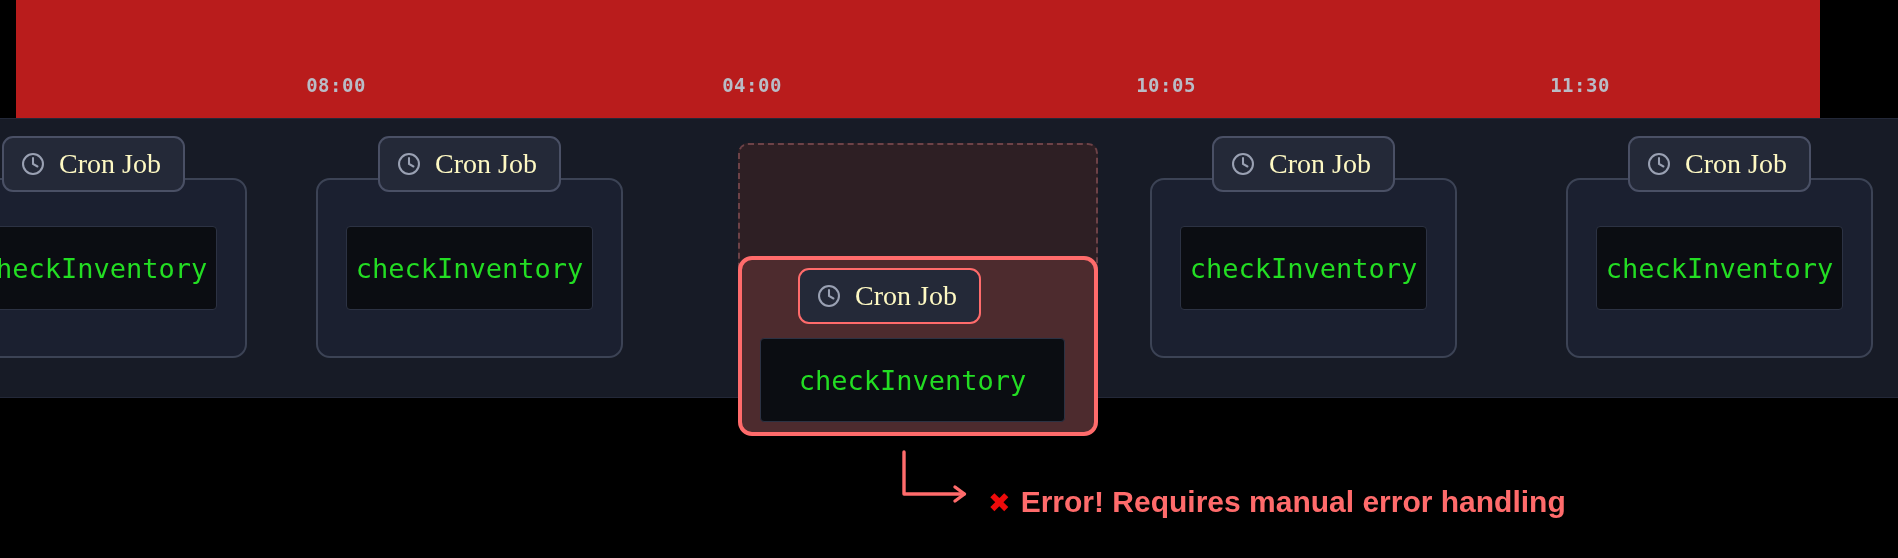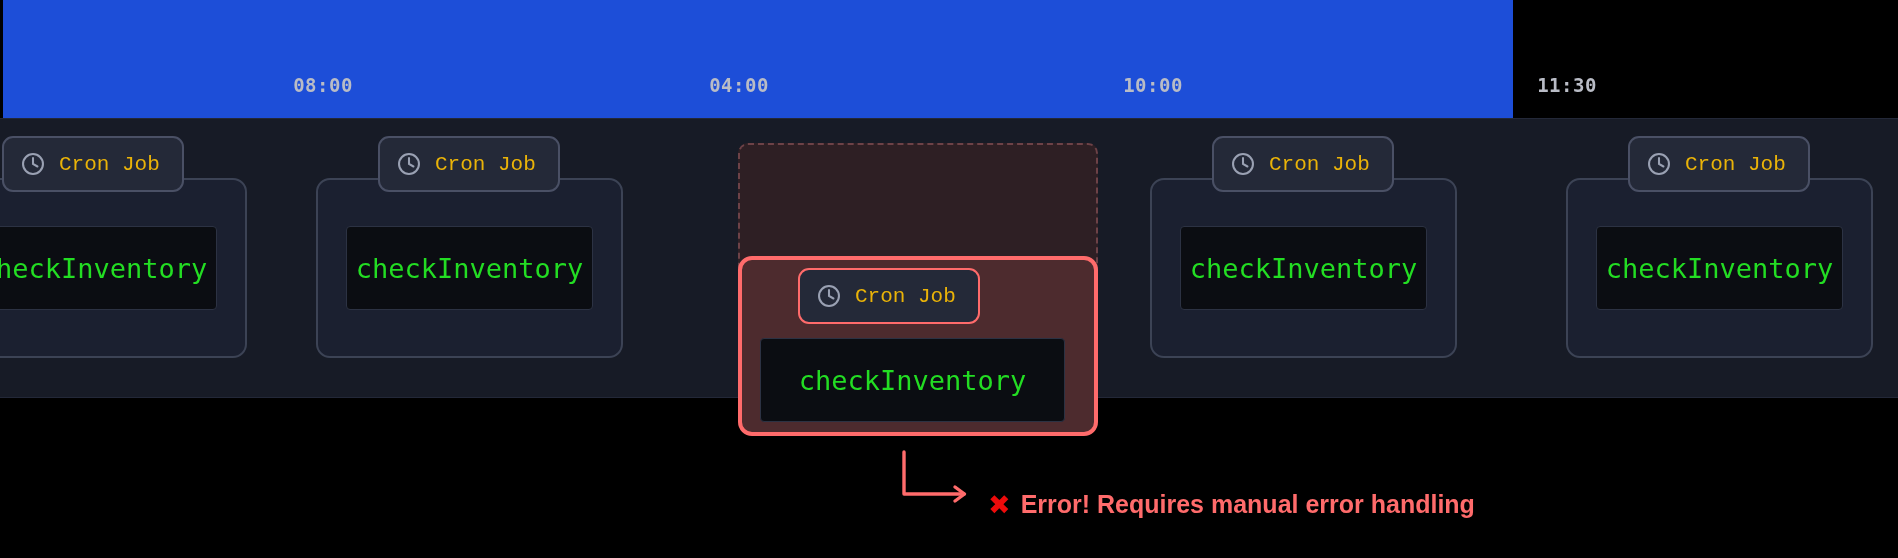--- a/index.html
+++ b/index.html
@@ -12,24 +12,24 @@
   }
 
   body {
     font-family: "Liberation Sans", sans-serif;
     position: relative;
   }
 
   
   .ruler {
     position: absolute;
-    left: 3px; top: 0;
-    width: 1510px;
+    left: 16px; top: 0;
+    width: 1804px;
     height: 118px;
-    background: #1d4ed8;
+    background: #b91c1c;
   }
   .tick-label {
     position: absolute;
     top: 85px;
     transform: translate(-50%, -50%);
     font-family: "DejaVu Sans Mono", monospace;
     font-size: 19px;
     font-weight: 700;
     letter-spacing: 0.5px;
     color: #b9bcc6;
@@ -81,23 +81,23 @@
     padding: 0 22px 0 16px;
     display: flex;
     align-items: center;
     gap: 13px;
     background: #242938;
     border: 2px solid #4a5065;
     border-radius: 11px;
     z-index: 3;
   }
   .badge-label {
-    font-family: Liberation Mono, monospace;
-    font-size: 21px;
-    color: #eab308;
+    font-family: Liberation Serif, serif;
+    font-size: 28px;
+    color: #fef9c3;
     white-space: nowrap;
   }
   .clock-icon { display: block; width: 26px; height: 26px; flex: 0 0 26px; }
 
   .code-box {
     position: absolute;
     left: 30px;
     top: 48px;
     right: 30px;
     height: 84px;
@@ -176,33 +176,33 @@
   }
   .x-mark {
     font-family: "DejaVu Sans", sans-serif;
     font-size: 27px;
     font-weight: 700;
     color: #ee0b0b;
     line-height: 1;
   }
   .annotation-text {
     font-family: "Liberation Sans", sans-serif;
-    font-size: 25px;
+    font-size: 30px;
     font-weight: 700;
     color: #ff6b6b;
     white-space: nowrap;
   }
 </style>
 </head>
 <body>
 
 <div class="ruler">
   <div class="tick-label" style="left:320px">08:00</div>
   <div class="tick-label" style="left:736px">04:00</div>
-  <div class="tick-label" style="left:1150px">10:00</div>
+  <div class="tick-label" style="left:1150px">10:05</div>
   <div class="tick-label" style="left:1564px">11:30</div>
 </div>
 
 <div class="track"></div>
 
 <div class="cards-layer">
 
   <div class="job" style="left:-60px">
     <div class="job-box"></div>
     <div class="code-box">

